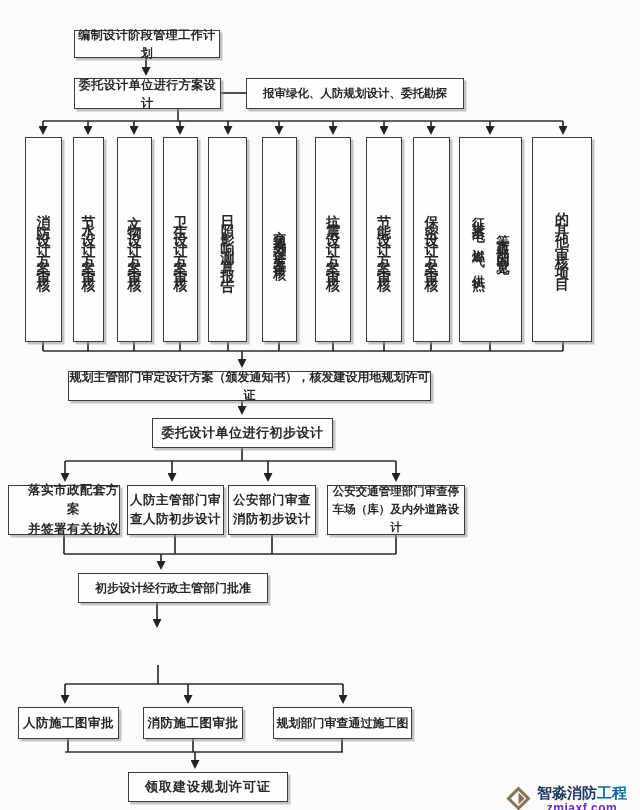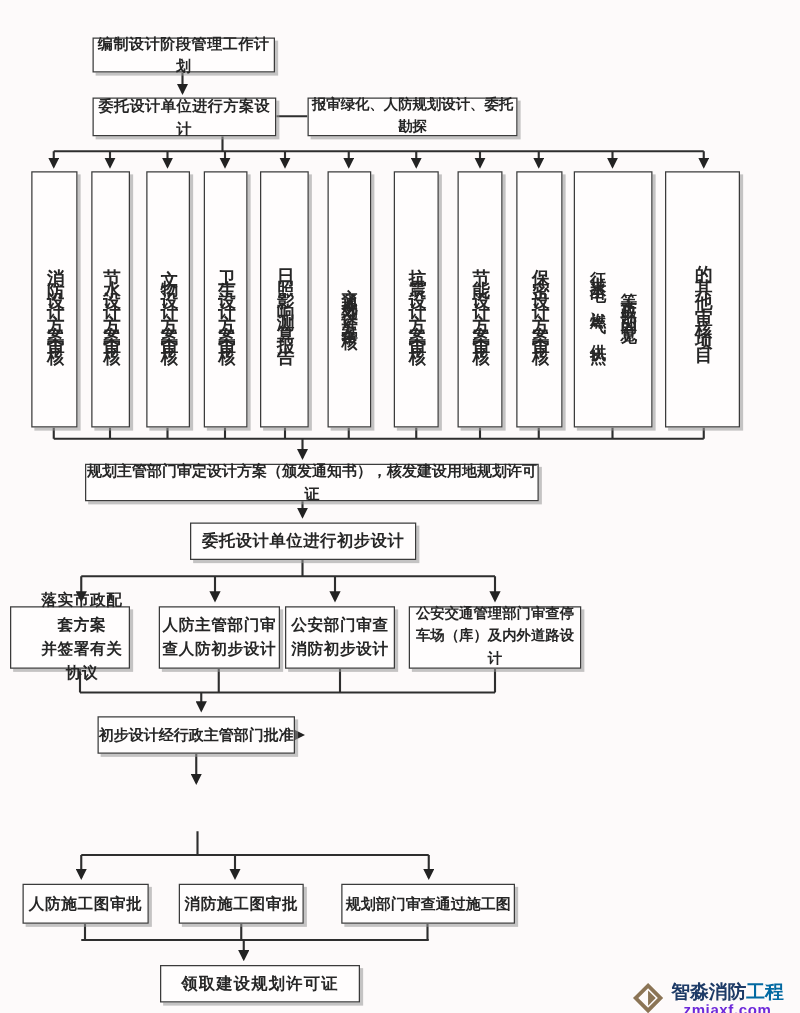--- a/index.html
+++ b/index.html
@@ -7,38 +7,38 @@
   .stage{position:relative;width:640px;height:810px;background:#fdfafa;overflow:hidden;margin:14px auto;}
   .conn{position:absolute;left:0;top:0;}
   .b{position:absolute;box-sizing:border-box;border:1.6px solid #3b3b3b;background:#fffdfd;
      box-shadow:2.5px 2.5px 0 rgba(150,150,150,.55);
      display:flex;align-items:center;justify-content:center;text-align:center;
      color:#262626;font-weight:600;letter-spacing:.5px;line-height:1.5;}
   .ml{white-space:pre-line;}
   
   .n-plan{left:74px;top:16px;width:146px;height:28px;font-size:12px;}
   .n-scheme{left:74px;top:64px;width:147px;height:31px;font-size:12px;}
-  .n-side{left:246px;top:64px;width:168px;height:31px;font-size:11.5px;letter-spacing:0;}
+  .n-side{left:246px;top:64px;width:218px;height:31px;font-size:11.5px;letter-spacing:0;}
   
   .col{top:123px;height:205px;font-size:14px;}
   .vtext{writing-mode:vertical-lr;text-orientation:upright;letter-spacing:9px;}
   .c1{left:25px;width:37px;} .c2{left:73px;width:31px;} .c3{left:117px;width:35px;}
   .c4{left:163px;width:35px;} .c5{left:208px;width:39px;} .c6{left:262px;width:35px;}
   .c7{left:315px;width:36px;} .c8{left:366px;width:36px;} .c9{left:413px;width:37px;}
   .c10{left:459px;width:63px;gap:5px;} .c11{left:532px;width:60px;}
   .c6 .vtext{letter-spacing:4px;font-size:13px;}
   .c10 .vtext{letter-spacing:4px;font-size:13px;}
   .c11 .vtext{letter-spacing:11px;}
   
   .n-approve{left:68px;top:357px;width:363px;height:30px;font-size:12px;letter-spacing:0;}
   .n-prelim{left:152px;top:404px;width:181px;height:30px;font-size:13px;}
   .r4{top:471px;height:50px;font-size:12.5px;line-height:1.55;}
-  .f1{left:8px;width:96px;padding-left:19px;} .f2{left:127px;width:97px;} .f3{left:228px;width:88px;}
+  .f1{left:8px;width:112px;padding-left:19px;} .f2{left:127px;width:97px;} .f3{left:228px;width:88px;}
   .f4{left:327px;width:138px;font-size:11.5px;letter-spacing:0;}
-  .n-papprove{left:78px;top:559px;width:158px;height:30px;font-size:12px;letter-spacing:0;}
+  .n-papprove{left:78px;top:559px;width:190px;height:30px;font-size:12px;letter-spacing:0;}
   .n-annual{left:248px;top:559px;width:216px;height:30px;font-size:11.5px;letter-spacing:0;}
   .n-wd{left:80px;top:617px;width:157px;height:34px;font-size:12px;letter-spacing:0;}
   
   .r5{top:693px;height:32px;font-size:12.5px;}
   .j1{left:18px;width:101px;} .j2{left:143px;width:100px;} .j3{left:273px;width:139px;font-size:12px;letter-spacing:0;}
   .n-license{left:128px;top:758px;width:160px;height:30px;font-size:13px;letter-spacing:1px;}
   
   .wm{position:absolute;left:503px;top:768px;display:flex;align-items:center;gap:4px;}
   .wm-text{display:flex;flex-direction:column;line-height:1.15;}
   .wm-row1{font-family:"Liberation Sans","DejaVu Sans",sans-serif;font-weight:700;font-size:15px;color:#1d3a66;}

